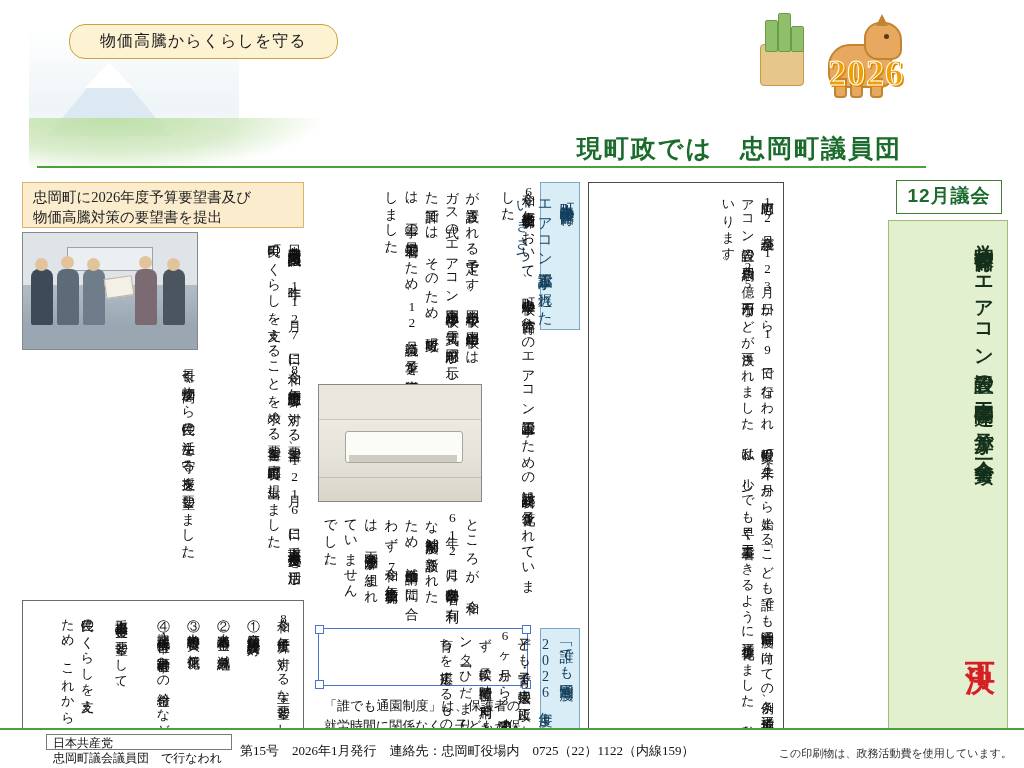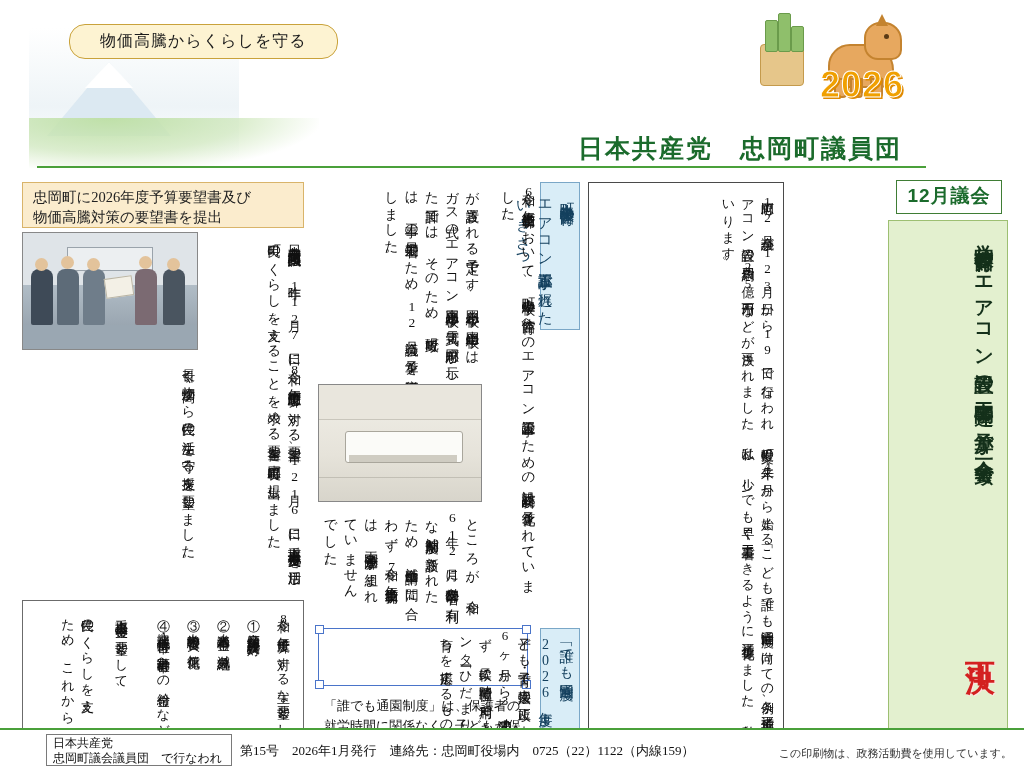--- a/index.html
+++ b/index.html
@@ -163,27 +163,28 @@
     width: 9px; height: 16px;
     background: #e7a85f;
     border: 2px solid #c4832f;
     border-radius: 0 0 4px 4px;
   }
   .hl1 { left: 10px; top: 64px; }
   .hl2 { left: 26px; top: 64px; }
   .hl3 { left: 46px; top: 64px; }
   .year-badge {
     position: absolute;
-    right: 22px; top: 64px;
+    right: 22px; top: 52px;
     font-size: 36px;
     font-weight: bold;
     color: #f0a000;
     letter-spacing: 1px;
     -webkit-text-stroke: 1px #ffffff;
     text-shadow: 2px 2px 0 #e08a00;
+    font-family: Liberation Serif, serif;
   }
 
   .header-rule {
     position: absolute;
     left: 8px; top: 166px;
     width: 1008px; height: 3px;
     background: #4aa03a;
   }
 
   
@@ -475,21 +476,21 @@
   .footer {
     position: absolute;
     left: 0; top: 728px;
     width: 1024px; height: 40px;
     border-top: 2px solid #4aa03a;
     background: #ffffff;
   }
   .footer-box {
     position: absolute;
     left: 46px; top: 4px;
-    width: 186px; height: 32px;
+    width: 186px; height: 16px;
     border: 1px solid #7a7a7a;
     box-sizing: border-box;
     font-size: 12px;
     line-height: 15px;
     padding: 1px 6px;
     color: #111;
     font-family: "Liberation Serif", serif;
   }
   .footer-mid {
     position: absolute;
@@ -512,21 +513,21 @@
 </head>
 <body>
 
 <div class="page">
 
   <div class="header">
     <div class="mountain"></div>
     <div class="green-sweep"></div>
 
     <div class="ribbon">物価高騰からくらしを守る</div>
-    <div class="party-line">日本共産党　忠岡町議員団</div>
+    <div class="party-line">現町政では　忠岡町議員団</div>
 
     <div class="kadomatsu">
       <div class="kado-pot"></div>
       <div class="kado-bamboo kado-b1"></div>
       <div class="kado-bamboo kado-b2"></div>
       <div class="kado-bamboo kado-b3"></div>
       <div class="horse">
         <div class="horse-body"></div>
         <div class="horse-head"></div>
         <div class="horse-ear"></div>

